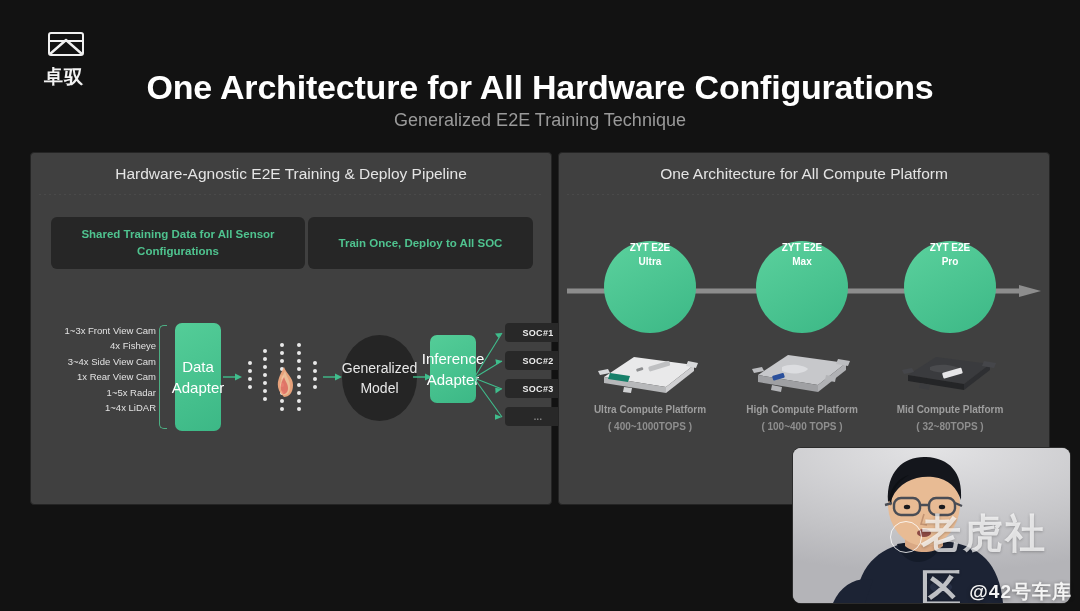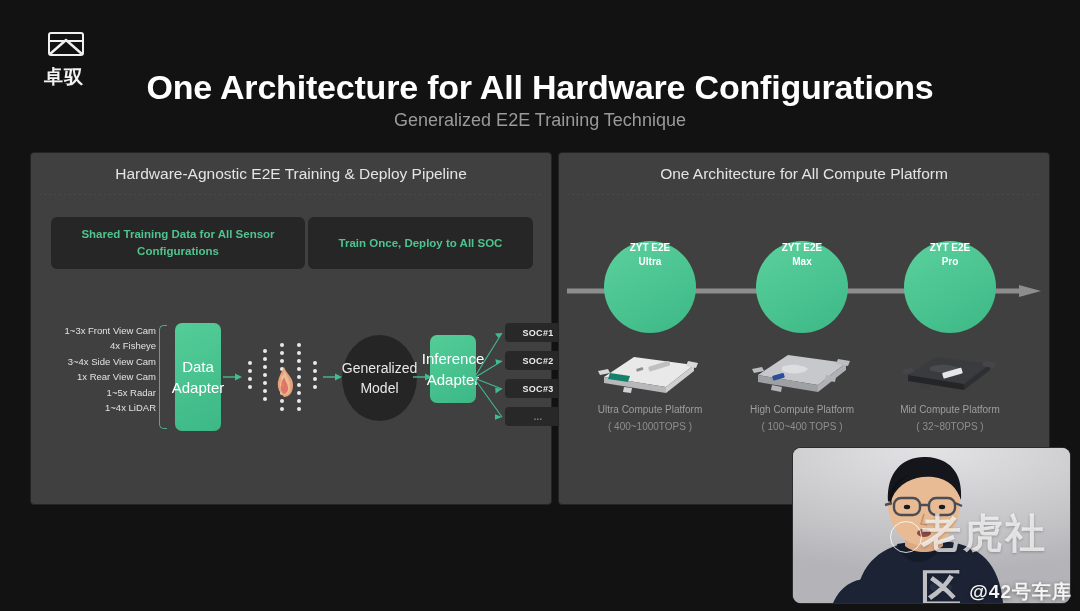--- a/index.html
+++ b/index.html
@@ -160,21 +160,21 @@
   .hw-row { position: absolute; left: 0; top: 190px; width: 492px; height: 58px; }
   .hw-item { position: absolute; top: 0; width: 120px; height: 56px; }
   #hw-0 { left: 31px; }
   #hw-1 { left: 183px; }
   #hw-2 { left: 331px; }
 
   .cap-row { position: absolute; left: 0; top: 248px; width: 492px; height: 40px; }
   .caption {
     position: absolute; top: 0; width: 160px;
     text-align: center;
-    color: #9e9e9e; font-size: 10px; line-height: 1.7;
+    color: #9e9e9e; font-size: 10px; line-height: 1.7; font-weight: bold;
   }
   #cap-0 { left: 11px; }
   #cap-1 { left: 163px; }
   #cap-2 { left: 311px; }
   .caption .cap-sub { display: block; color: #8e8e8e; }
 
   
   #pip {
     position: absolute; left: 793px; top: 448px;
     width: 277px; height: 155px;

